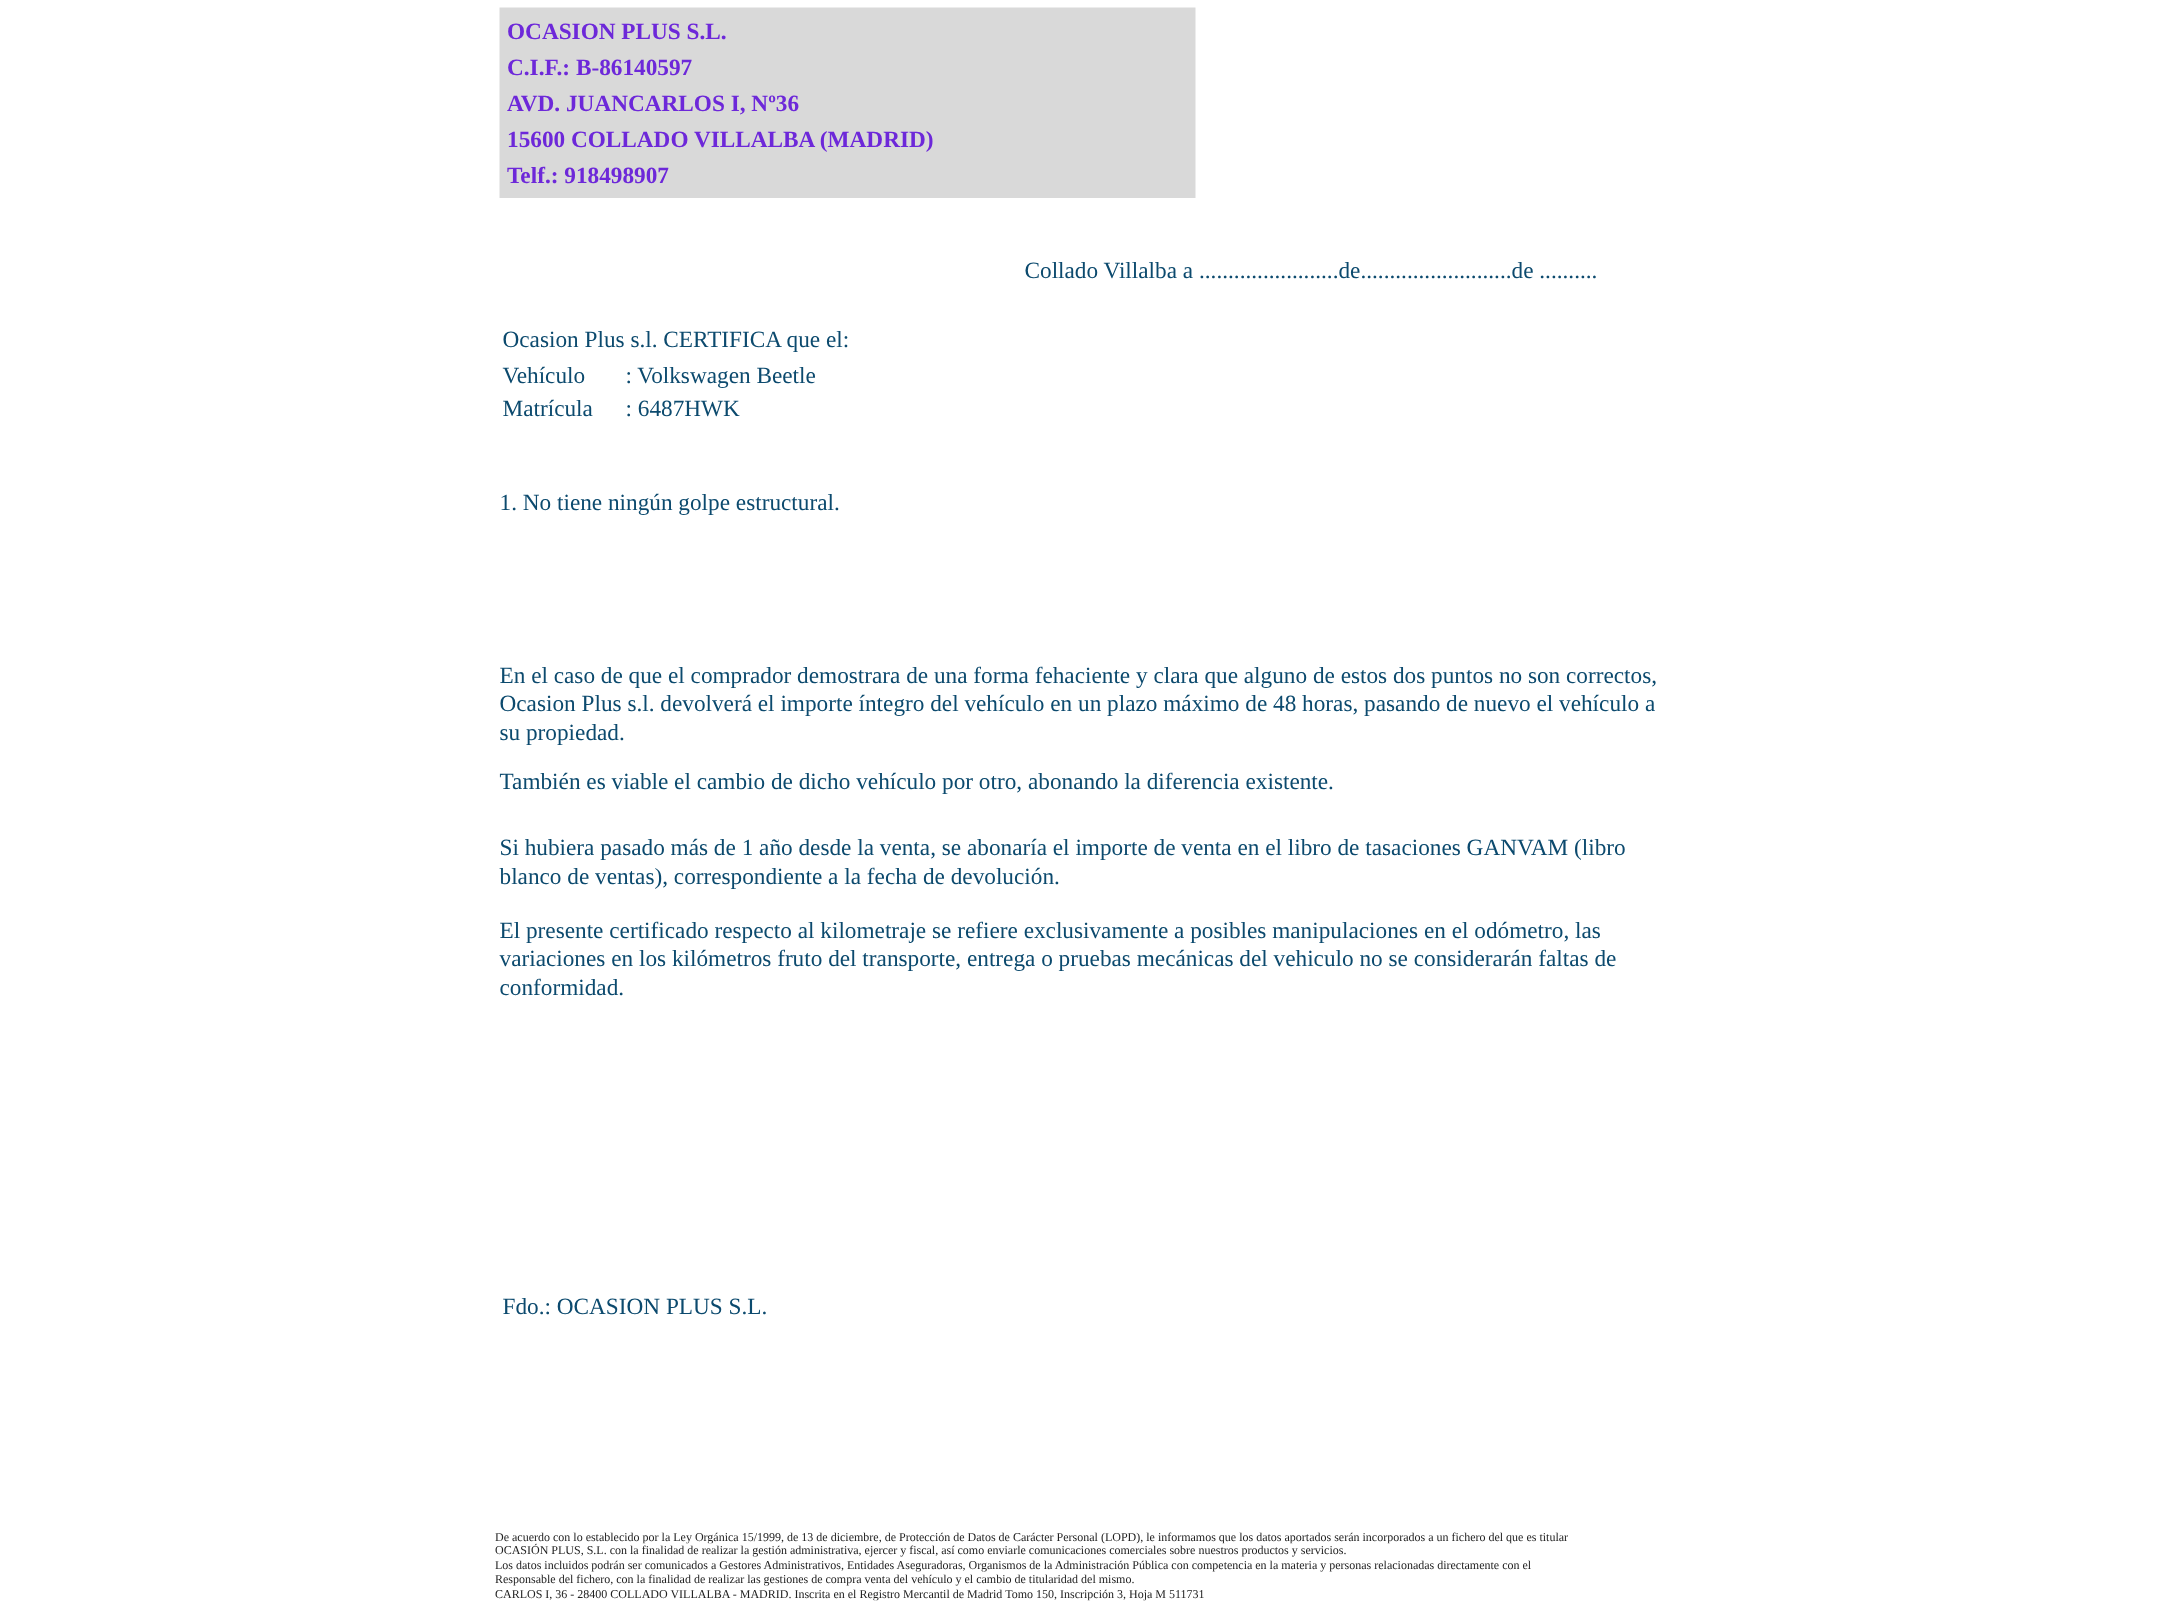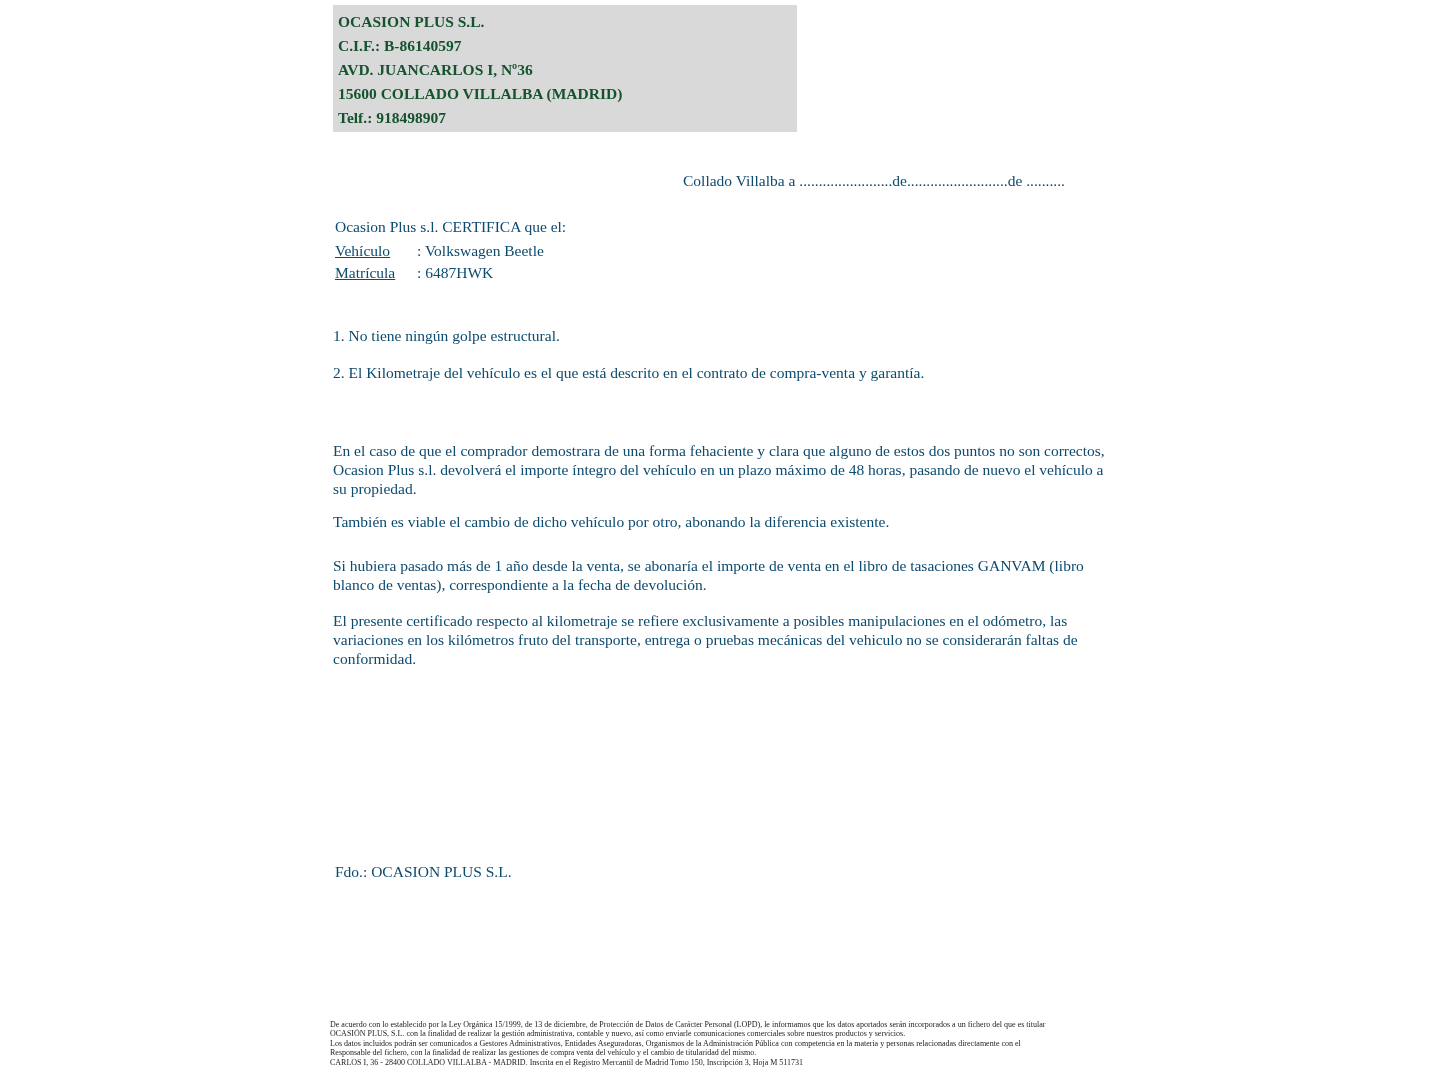--- a/index.html
+++ b/index.html
@@ -21,38 +21,37 @@
   
   #company-header {
     left: 333px;
     top: 5px;
     width: 459px;
     background: #d9d9d9;
     padding: 5px 0 2px 5px;
     font-weight: bold;
     font-size: 15.5px;
     line-height: 24px;
-    color: #14532d;
+    color: #6d28d9;
   }
 
   .bodytext { font-size: 15.5px; color: #0c4a6e; }
 
   #date-line {
     left: 683px;
     top: 172px;
     white-space: nowrap;
   }
 
   #cert-intro { left: 335px; top: 218px; }
   #vehicle-row { left: 335px; top: 242px; }
   #plate-row  { left: 335px; top: 264px; }
   .cert-label {
     display: inline-block;
     width: 82px;
-    text-decoration: underline;
   }
 
   #clause-1 { left: 333px; top: 327px; width: 772px; }
   #clause-2 { left: 333px; top: 364px; width: 772px; }
 
   .para { line-height: 19px; }
   #paragraph-refund   { left: 333px; top: 441px; width: 772px; }
   #paragraph-exchange { left: 333px; top: 512px; width: 772px; }
   #paragraph-ganvam   { left: 333px; top: 556px; width: 772px; }
   #paragraph-odometer { left: 333px; top: 611px; width: 772px; }
@@ -89,30 +88,29 @@
 
   <div id="vehicle-row" class="abs bodytext">
     <span class="cert-label">Vehículo</span><span>: Volkswagen Beetle</span>
   </div>
 
   <div id="plate-row" class="abs bodytext">
     <span class="cert-label">Matrícula</span><span>: 6487HWK</span>
   </div>
 
   <div id="clause-1" class="abs bodytext">1. No tiene ningún golpe estructural.</div>
-  <div id="clause-2" class="abs bodytext">2. El Kilometraje del vehículo es el que está descrito en el contrato de compra-venta y garantía.</div>
 
   <div id="paragraph-refund" class="abs bodytext para">En el caso de que el comprador demostrara de una forma fehaciente y clara que alguno de estos dos puntos no son correctos, Ocasion Plus s.l. devolverá el importe íntegro del vehículo en un plazo máximo de 48 horas, pasando de nuevo el vehículo a su propiedad.</div>
   <div id="paragraph-exchange" class="abs bodytext para">También es viable el cambio de dicho vehículo por otro, abonando la diferencia existente.</div>
   <div id="paragraph-ganvam" class="abs bodytext para">Si hubiera pasado más de 1 año desde la venta, se abonaría el importe de venta en el libro de tasaciones GANVAM (libro blanco de ventas), correspondiente a la fecha de devolución.</div>
   <div id="paragraph-odometer" class="abs bodytext para">El presente certificado respecto al kilometraje se refiere exclusivamente a posibles manipulaciones en el odómetro, las variaciones en los kilómetros fruto del transporte, entrega o pruebas mecánicas del vehiculo no se considerarán faltas de conformidad.</div>
 
   <div id="signature-line" class="abs bodytext">Fdo.: OCASION PLUS S.L.</div>
 
   <div id="legal-fineprint" class="abs">
     <div>De acuerdo con lo establecido por la Ley Orgánica 15/1999, de 13 de diciembre, de Protección de Datos de Carácter Personal (LOPD), le informamos que los datos aportados serán incorporados a un fichero del que es titular</div>
-    <div>OCASIÓN PLUS, S.L. con la finalidad de realizar la gestión administrativa, contable y nuevo, así como enviarle comunicaciones comerciales sobre nuestros productos y servicios.</div>
+    <div>OCASIÓN PLUS, S.L. con la finalidad de realizar la gestión administrativa, ejercer y fiscal, así como enviarle comunicaciones comerciales sobre nuestros productos y servicios.</div>
     <div>Los datos incluidos podrán ser comunicados a Gestores Administrativos, Entidades Aseguradoras, Organismos de la Administración Pública con competencia en la materia y personas relacionadas directamente con el</div>
     <div>Responsable del fichero, con la finalidad de realizar las gestiones de compra venta del vehículo y el cambio de titularidad del mismo.</div>
     <div>CARLOS I, 36 - 28400 COLLADO VILLALBA - MADRID. Inscrita en el Registro Mercantil de Madrid Tomo 150, Inscripción 3, Hoja M 511731</div>
   </div>
 
 </div>
 
 </body></html>

